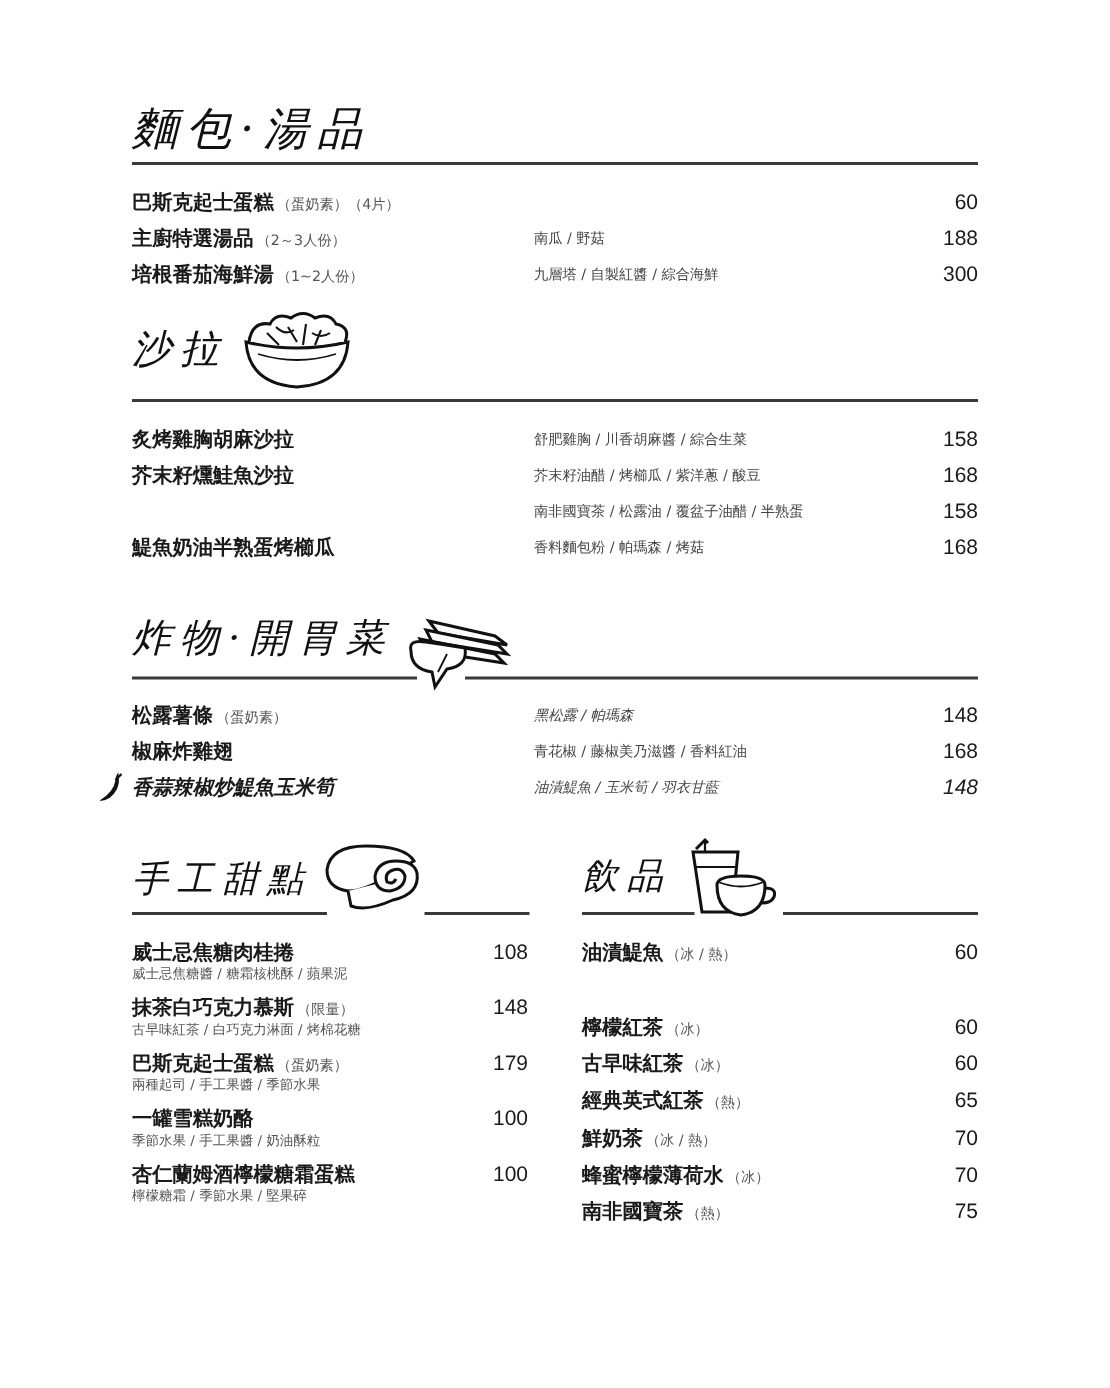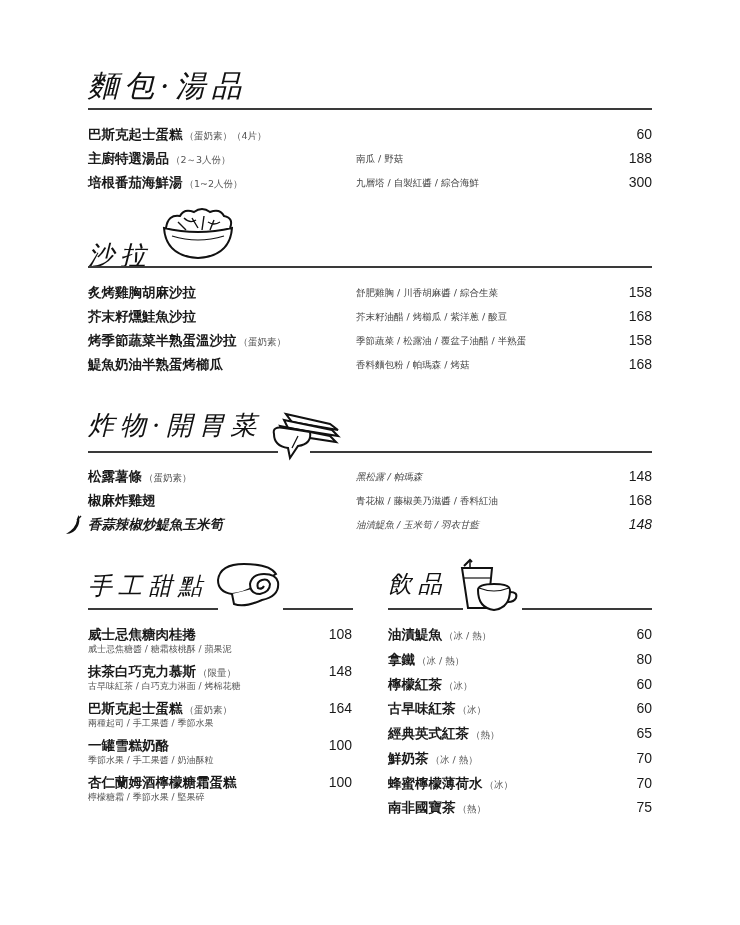--- a/index.html
+++ b/index.html
@@ -33,21 +33,21 @@
     <span class="desc" style="left:268px;">南瓜 / 野菇</span>
     <span class="price">188</span>
   </div>
   <div class="row" style="top:48px;text-decoration:underline;">
     <span class="name"><span>培根番茄海鮮湯</span><span class="note">（1~2人份）</span></span>
     <span class="desc" style="left:268px;">九層塔 / 自製紅醬 / 綜合海鮮</span>
     <span class="price">300</span>
   </div>
 </div>
 
-<div class="abs hand" style="left:88px; top:238px; font-size:26px;">沙拉</div>
+<div class="abs hand" style="left:88px; top:215px; font-size:26px;">沙拉</div>
 <div class="abs" style="left:158px; top:206px;">
   <svg width="80" height="56" viewBox="0 0 80 56" fill="none" stroke="#111" stroke-width="2">
     <path d="M6 22 Q40 30 74 22 Q72 50 40 52 Q8 50 6 22 Z" fill="#fff"></path>
     <path d="M8 22 Q10 8 22 10 Q26 2 36 6 Q44 0 52 6 Q62 2 66 10 Q76 12 72 22" fill="#fff"></path>
     <path d="M20 16 L28 24 M34 12 L40 22 M46 10 L44 24 M56 14 L52 24 M26 12 Q32 18 38 14 M50 16 Q56 20 62 16" stroke-width="1.4"></path>
     <path d="M14 30 Q40 38 66 30" stroke-width="1.2"></path>
   </svg>
 </div>
 <div class="rule" style="left:88px; top:266px; width:564px;"></div>
 <div class="abs" style="left:88px; top:284px; width:564px; height:100px;">
@@ -55,22 +55,21 @@
     <span class="name"><span>炙烤雞胸胡麻沙拉</span><span class="note"></span></span>
     <span class="desc" style="left:268px;">舒肥雞胸 / 川香胡麻醬 / 綜合生菜</span>
     <span class="price">158</span>
   </div>
   <div class="row" style="top:24px;">
     <span class="name"><span>芥末籽燻鮭魚沙拉</span><span class="note"></span></span>
     <span class="desc" style="left:268px;">芥末籽油醋 / 烤櫛瓜 / 紫洋蔥 / 酸豆</span>
     <span class="price">168</span>
   </div>
   <div class="row" style="top:48px;">
-    <span class="name"><span>烤季節蔬菜半熟蛋溫沙拉</span><span class="note">（蛋奶素）</span></span>
-    <span class="desc" style="left:268px;">季節蔬菜 / 松露油 / 覆盆子油醋 / 半熟蛋</span>
+    <span class="desc" style="left:268px;">南非國寶茶 / 松露油 / 覆盆子油醋 / 半熟蛋</span>
     <span class="price">158</span>
   </div>
   <div class="row" style="top:72px;">
     <span class="name"><span>鯷魚奶油半熟蛋烤櫛瓜</span><span class="note"></span></span>
     <span class="desc" style="left:268px;">香料麵包粉 / 帕瑪森 / 烤菇</span>
     <span class="price">168</span>
   </div>
 </div>
 
 <div class="abs hand" style="left:88px; top:408px; font-size:26px;">炸物·開胃菜</div>
@@ -125,21 +124,21 @@
     <span class="price">108</span>
   </div>
   <div class="row" style="top:37px; height:36px;">
     <span class="name"><span>抹茶白巧克力慕斯</span><span class="note">（限量）</span></span>
     <span class="sub">古早味紅茶 / 白巧克力淋面 / 烤棉花糖</span>
     <span class="price">148</span>
   </div>
   <div class="row" style="top:74px; height:36px;">
     <span class="name"><span>巴斯克起士蛋糕</span><span class="note">（蛋奶素）</span></span>
     <span class="sub">兩種起司 / 手工果醬 / 季節水果</span>
-    <span class="price">164</span>
+    <span class="price">179</span>
   </div>
   <div class="row" style="top:111px; height:36px;text-align:right;">
     <span class="name"><span>一罐雪糕奶酪</span><span class="note"></span></span>
     <span class="sub">季節水果 / 手工果醬 / 奶油酥粒</span>
     <span class="price">100</span>
   </div>
   <div class="row" style="top:148px; height:36px;">
     <span class="name"><span>杏仁蘭姆酒檸檬糖霜蛋糕</span><span class="note"></span></span>
     <span class="sub">檸檬糖霜 / 季節水果 / 堅果碎</span>
     <span class="price">100</span>
@@ -158,24 +157,20 @@
     <path d="M52 36 Q60 36 58 42 Q56 46 50 46"></path>
   </svg>
 </div>
 <div class="rule" style="left:388px; top:608px; width:75px;"></div>
 <div class="rule" style="left:522px; top:608px; width:130px;"></div>
 <div class="abs" style="left:388px; top:626px; width:264px; height:200px;">
   <div class="row" style="top:0;">
     <span class="name"><span>油漬鯷魚</span><span class="note">（冰 / 熱）</span></span>
     <span class="price">60</span>
   </div>
-  <div class="row" style="top:25px;">
-    <span class="name"><span>拿鐵</span><span class="note">（冰 / 熱）</span></span>
-    <span class="price">80</span>
-  </div>
   <div class="row" style="top:50px;">
     <span class="name"><span>檸檬紅茶</span><span class="note">（冰）</span></span>
     <span class="price">60</span>
   </div>
   <div class="row" style="top:74px;">
     <span class="name"><span>古早味紅茶</span><span class="note">（冰）</span></span>
     <span class="price">60</span>
   </div>
   <div class="row" style="top:99px;">
     <span class="name"><span>經典英式紅茶</span><span class="note">（熱）</span></span>

